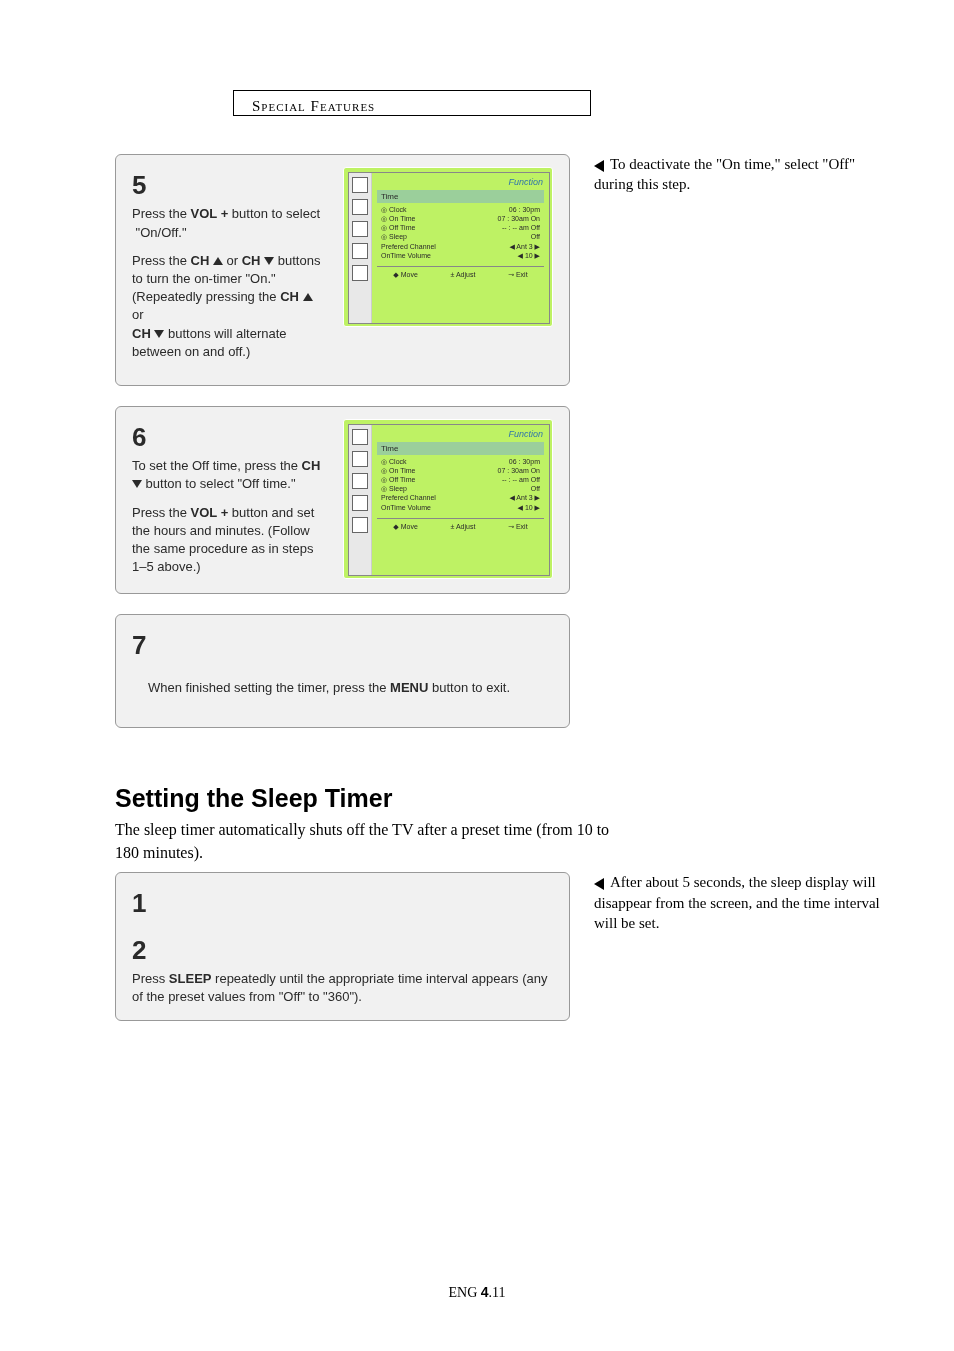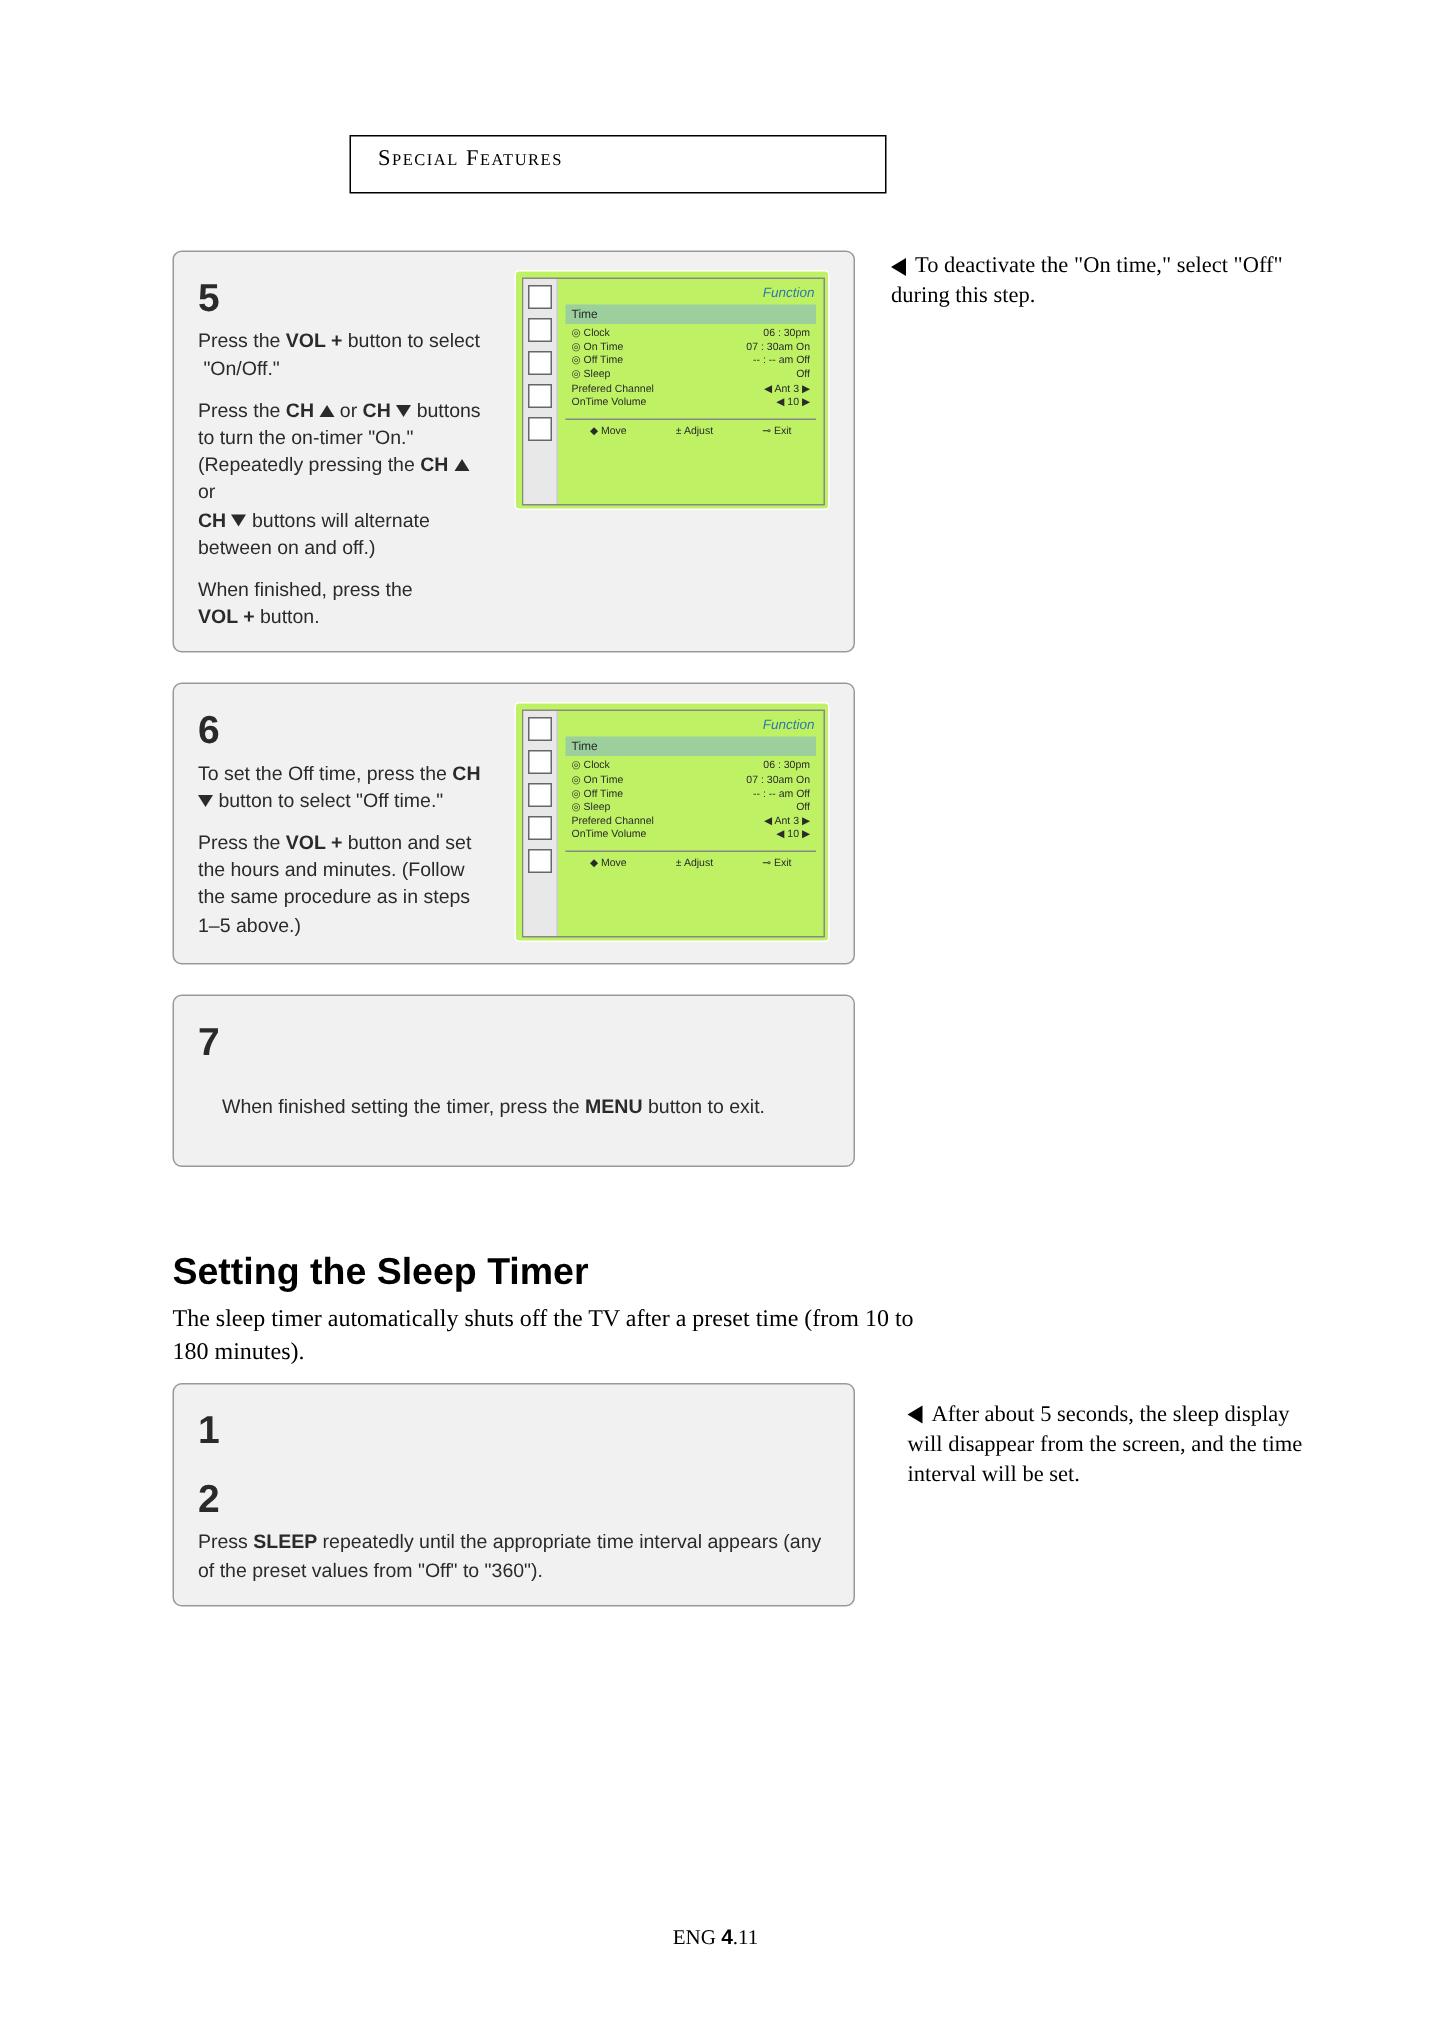--- a/index.html
+++ b/index.html
@@ -12,21 +12,21 @@
     position: relative;
     color: #000;
   }
   .page {
     padding: 90px 60px 40px 115px;
     box-sizing: border-box;
     width: 954px;
   }
   .header-box {
     border: 1px solid #000;
-    padding: 6px 18px 13px 18px;
+    padding: 6px 18px 0 18px;
     width: 320px;
     margin-left: 118px;
     margin-bottom: 38px;
   }
   .header-text {
     font-variant: small-caps;
     letter-spacing: 1px;
     font-size: 15px;
   }
   .two-col {
@@ -152,23 +152,20 @@
     <div class="left-col">
 
       <div class="step-box">
         <div class="step-text-col">
           <div class="step-num">5</div>
           <p style="margin:0 0 10px 0">
             <span>Press the </span><span class="bold">VOL +</span><span> button to select &nbsp;"On/Off."</span>
           </p>
           <p style="margin:0 0 10px 0">
             <span>Press the </span><span class="bold">CH</span> <span class="tri-up"></span><span> or </span><span class="bold">CH</span> <span class="tri-dn"></span><span> buttons to turn the on-timer "On." (Repeatedly pressing the </span><span class="bold">CH</span> <span class="tri-up"></span><span> or </span><br><span class="bold">CH</span> <span class="tri-dn"></span><span> buttons will alternate between on and off.)</span>
-          </p>
-          <p style="margin:0">
-            <span>When finished, press the </span><br><span class="bold">VOL +</span><span> button.</span>
           </p>
         </div>
         <div class="step-img-col">
           <div class="osd">
             <div class="osd-icons">
               <div></div>
               <div></div>
               <div></div>
               <div></div>
               <div></div>
@@ -296,21 +293,21 @@
       <div class="step-box full">
         <div class="step-num">1</div>
         <div style="height:8px"></div>
         <div class="step-num">2</div>
         <p style="margin:0">
           <span>Press </span><span class="bold">SLEEP</span><span> repeatedly until the appropriate time interval appears (any of the preset values from "Off" to "360").</span>
         </p>
       </div>
     </div>
     <div class="right-col">
-      <p style="margin:11px">
+      <p style="margin:0">
         <span class="arrow-tri"></span><span>After about 5 seconds, the sleep display will disappear from the screen, and the time interval will be set.</span>
       </p>
     </div>
   </div>
 
 </div>
 
 <div class="footer">
   <span>ENG </span><span class="bold">4</span><span>.11</span>
 </div>

